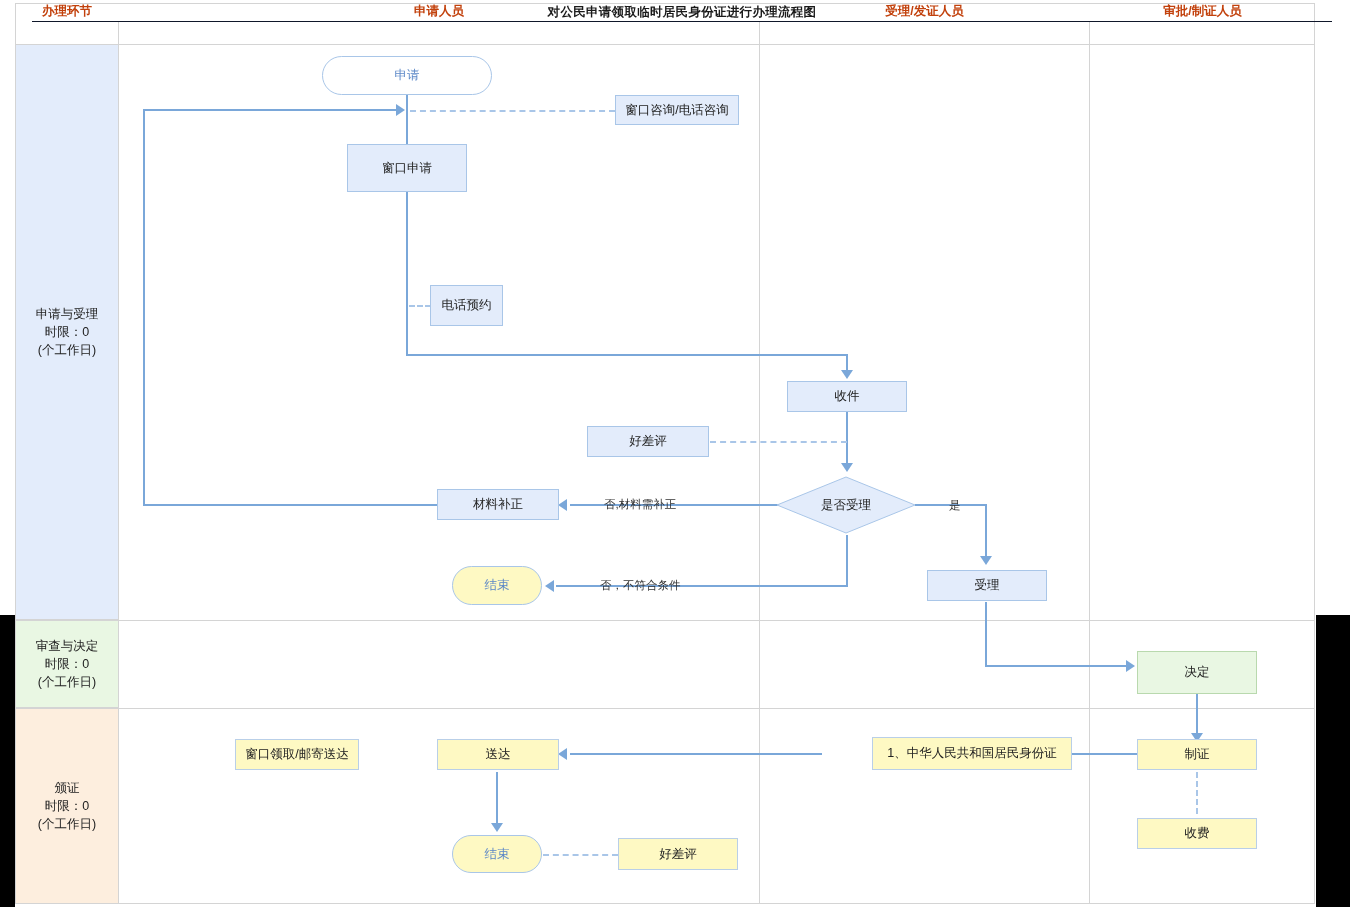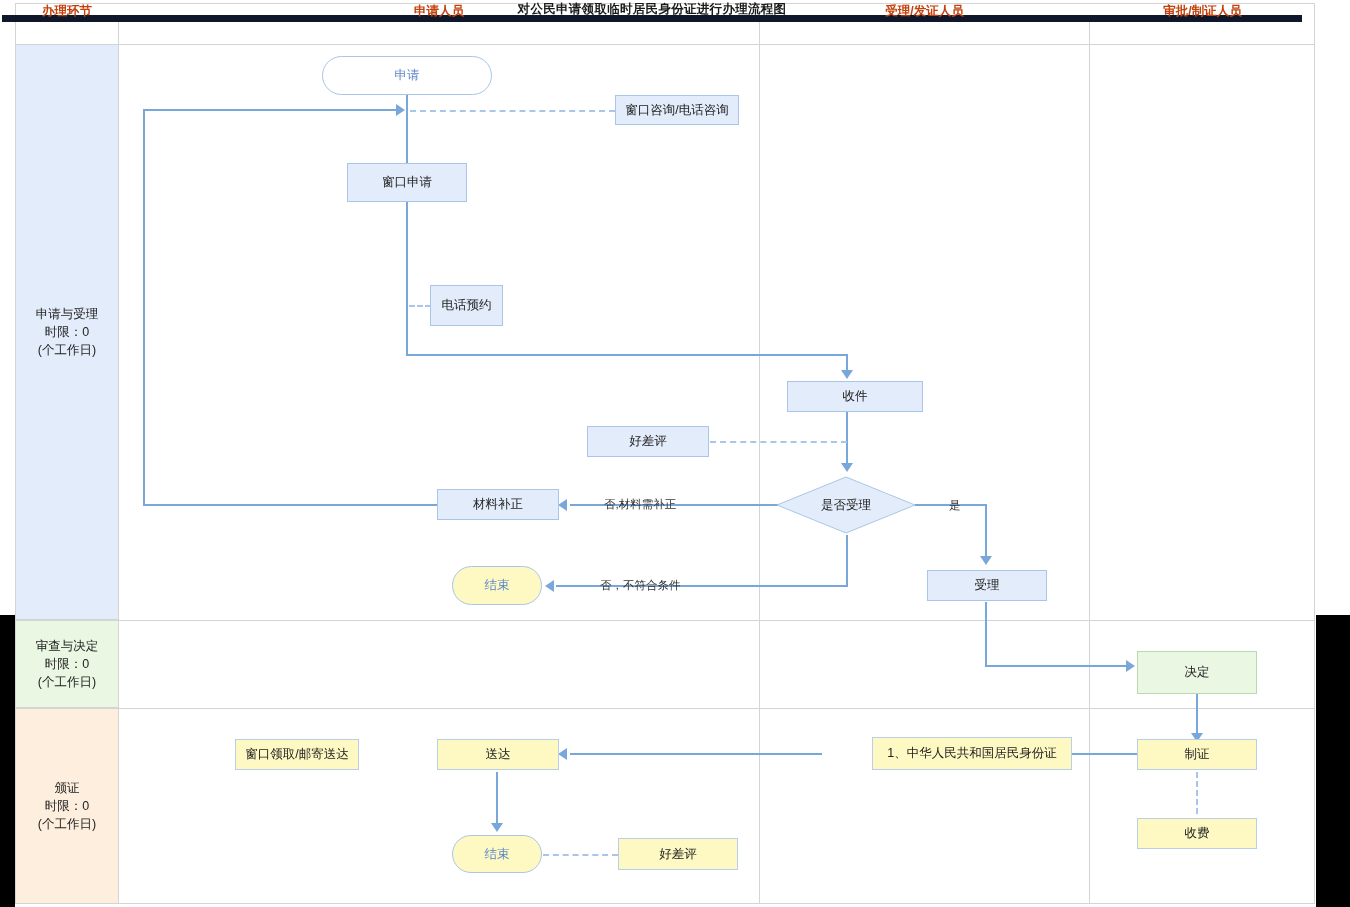--- a/index.html
+++ b/index.html
@@ -7,23 +7,23 @@
   #root{position:relative;width:1350px;height:907px;background:#fff;}
 
   
   .band{position:absolute;background:#000;}
   .band-left{left:0;top:615px;width:15px;height:292px;}
   .band-right{left:1316px;top:615px;width:34px;height:292px;}
 
   
   .frame{position:absolute;left:15px;top:3px;width:1300px;height:901px;border:1px solid #d4d4d4;box-sizing:border-box;background:#fff;}
 
-  .title-row{position:absolute;left:2px;top:3px;width:1300px;height:19px;
+  .title-row{position:absolute;left:32px;top:3px;width:1300px;height:19px;
     display:flex;align-items:center;justify-content:center;
-    border-bottom:7px solid #0f172a;box-sizing:border-box;
+    border-bottom:1px solid #0f172a;box-sizing:border-box;
     font-size:12.5px;font-weight:bold;color:#1a1a1a;letter-spacing:.3px;}
 
   .head-row{position:absolute;left:15px;top:22px;width:1300px;height:23px;border-bottom:1px solid #d4d4d4;box-sizing:border-box;}
   .head-cell{position:absolute;top:0;height:23px;display:flex;align-items:center;justify-content:center;
     font-size:12.5px;font-weight:bold;color:#c2410c;box-sizing:border-box;}
   .vline{position:absolute;top:22px;width:1px;background:#d4d4d4;}
 
   
   .lane-label{position:absolute;left:16px;width:102px;box-sizing:border-box;
     display:flex;flex-direction:column;align-items:center;justify-content:center;
@@ -149,25 +149,25 @@
 
   <div class="ln lnv" style="left:496px;top:772px;height:55px;"></div>
   <div class="arrow ar-down" style="left:491px;top:823px;"></div>
 
   <div class="dash-h" style="left:543px;top:854px;width:75px;"></div>
 
   <div class="node n-term" style="left:322px;top:56px;width:170px;height:39px;">申请</div>
 
   <div class="node n-blue" style="left:615px;top:95px;width:124px;height:30px;">窗口咨询/电话咨询</div>
 
-  <div class="node n-blue" style="left:347px;top:163px;width:120px;height:39px;">窗口申请</div>
+  <div class="node n-blue" style="left:347px;top:144px;width:120px;height:48px;">窗口申请</div>
 
   <div class="node n-blue" style="left:430px;top:285px;width:73px;height:41px;">电话预约</div>
 
-  <div class="node n-blue" style="left:787px;top:381px;width:136px;height:31px;">收件</div>
+  <div class="node n-blue" style="left:787px;top:381px;width:120px;height:31px;">收件</div>
 
   <div class="node n-blue" style="left:587px;top:426px;width:122px;height:31px;">好差评</div>
 
   <div class="diamond" style="left:776px;top:476px;width:140px;height:58px;">
     <svg width="140" height="58" viewBox="0 0 140 58" aria-hidden="true">
       <polygon points="70,1 139,29 70,57 1,29" fill="#e3ecfb" stroke="#a9c6e8" stroke-width="1"></polygon>
     </svg>
     <span>是否受理</span>
   </div>
 

